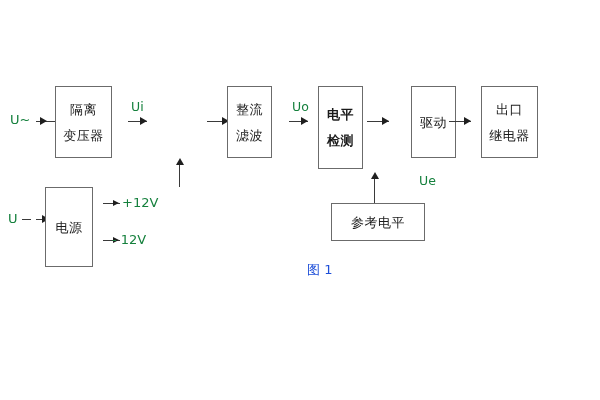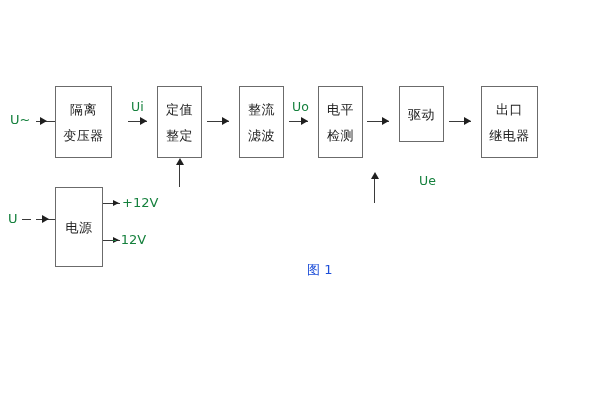--- a/index.html
+++ b/index.html
@@ -116,79 +116,78 @@
 
   <div class="box" style="left:55px; top:86px; width:57px; height:72px;">
     <span class="ln">隔离</span>
     <span class="ln">变压器</span>
   </div>
 
   <div class="lbl sig" style="left:131px; top:101px;">Ui</div>
   <div class="hline" style="left:128px; top:121px; width:19px;"></div>
   <div class="arrow-r" style="left:140px; top:117px;"></div>
 
-  <div class="box" style="left:157px; top:86px; width:45px; height:72px;">
-    <span class="ln">定值</span>
-    <span class="ln">整定</span>
-  </div>
 
   <div class="hline" style="left:207px; top:121px; width:22px;"></div>
   <div class="arrow-r" style="left:222px; top:117px;"></div>
 
-  <div class="box" style="left:239px; top:86px; width:45px; height:72px;">
+  <div class="box" style="left:227px; top:86px; width:45px; height:72px;">
     <span class="ln">整流</span>
     <span class="ln">滤波</span>
   </div>
 
   <div class="lbl sig" style="left:292px; top:101px;">Uo</div>
   <div class="hline" style="left:289px; top:121px; width:19px;"></div>
   <div class="arrow-r" style="left:301px; top:117px;"></div>
 
-  <div class="box" style="left:318px; top:86px; width:45px; height:72px;">
+  <div class="box" style="left:318px; top:86px; width:45px; height:83px;font-weight:bold;">
     <span class="ln">电平</span>
     <span class="ln">检测</span>
   </div>
 
   <div class="hline" style="left:367px; top:121px; width:22px;"></div>
   <div class="arrow-r" style="left:382px; top:117px;"></div>
 
-  <div class="box single" style="left:399px; top:86px; width:45px; height:56px;">
+  <div class="box single" style="left:411px; top:86px; width:45px; height:72px;">
     <span class="ln">驱动</span>
   </div>
 
   <div class="hline" style="left:449px; top:121px; width:22px;"></div>
   <div class="arrow-r" style="left:464px; top:117px;"></div>
 
   <div class="box" style="left:481px; top:86px; width:57px; height:72px;align-items:center;">
     <span class="ln">出口</span>
     <span class="ln">继电器</span>
   </div>
 
   <div class="lbl" style="left:8px; top:212px;">U</div>
 
   <div class="dash" style="left:22px; top:219px; width:9px;"></div>
   <div class="hline" style="left:36px; top:219px; width:21px;"></div>
   <div class="arrow-r" style="left:42px; top:215px;"></div>
 
-  <div class="box single" style="left:55px; top:187px; width:48px; height:80px;">
+  <div class="box single" style="left:45px; top:187px; width:48px; height:80px;">
     <span class="ln">电源</span>
   </div>
 
   <div class="hline" style="left:103px; top:203px; width:17px;"></div>
   <div class="arrow-r sm" style="left:113px; top:199.5px;"></div>
   <div class="lbl rail" style="left:122px; top:196px;">+12V</div>
 
   <div class="hline" style="left:103px; top:240px; width:17px;"></div>
   <div class="arrow-r sm" style="left:113px; top:236.5px;"></div>
   <div class="lbl rail" style="left:112px; top:233px;">- 12V</div>
 
 
   <div class="vline" style="left:179px; top:164px; height:23px;"></div>
   <div class="arrow-u" style="left:175.5px; top:158px;"></div>
 
+  <div class="box single" style="left:331px; top:203px; width:94px; height:38px;">
+    <span class="ln">参考电平</span>
+  </div>
 
   <div class="vline" style="left:374px; top:178px; height:25px;"></div>
   <div class="arrow-u" style="left:370.5px; top:172px;"></div>
   <div class="lbl sig" style="left:383px; top:175px;margin-left:36px;">Ue</div>
 
   <div class="caption" style="left:307px; top:263px;">图 1</div>
 
 </div>
 
 </body></html>

